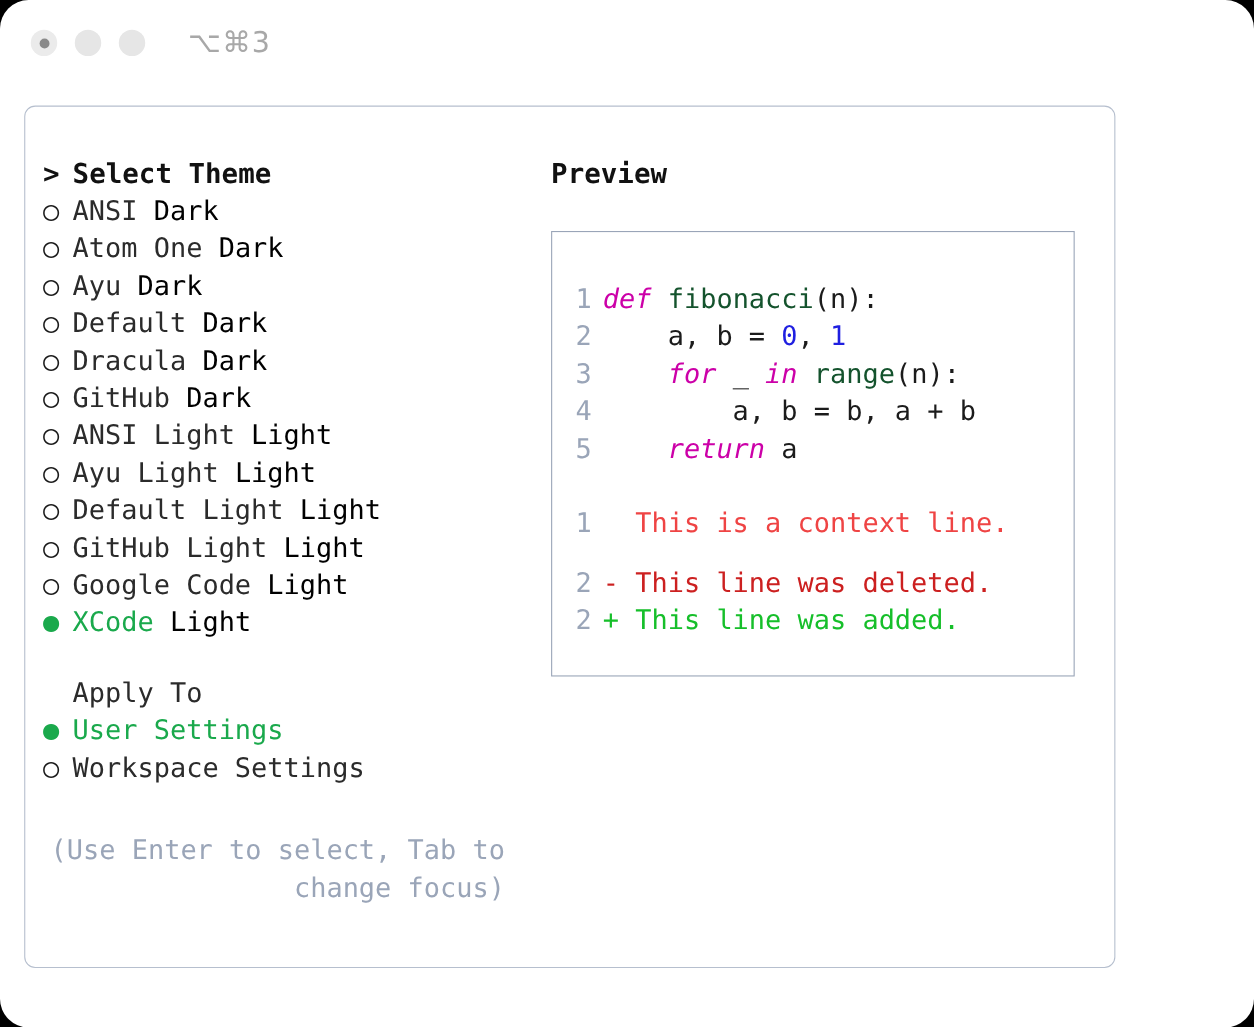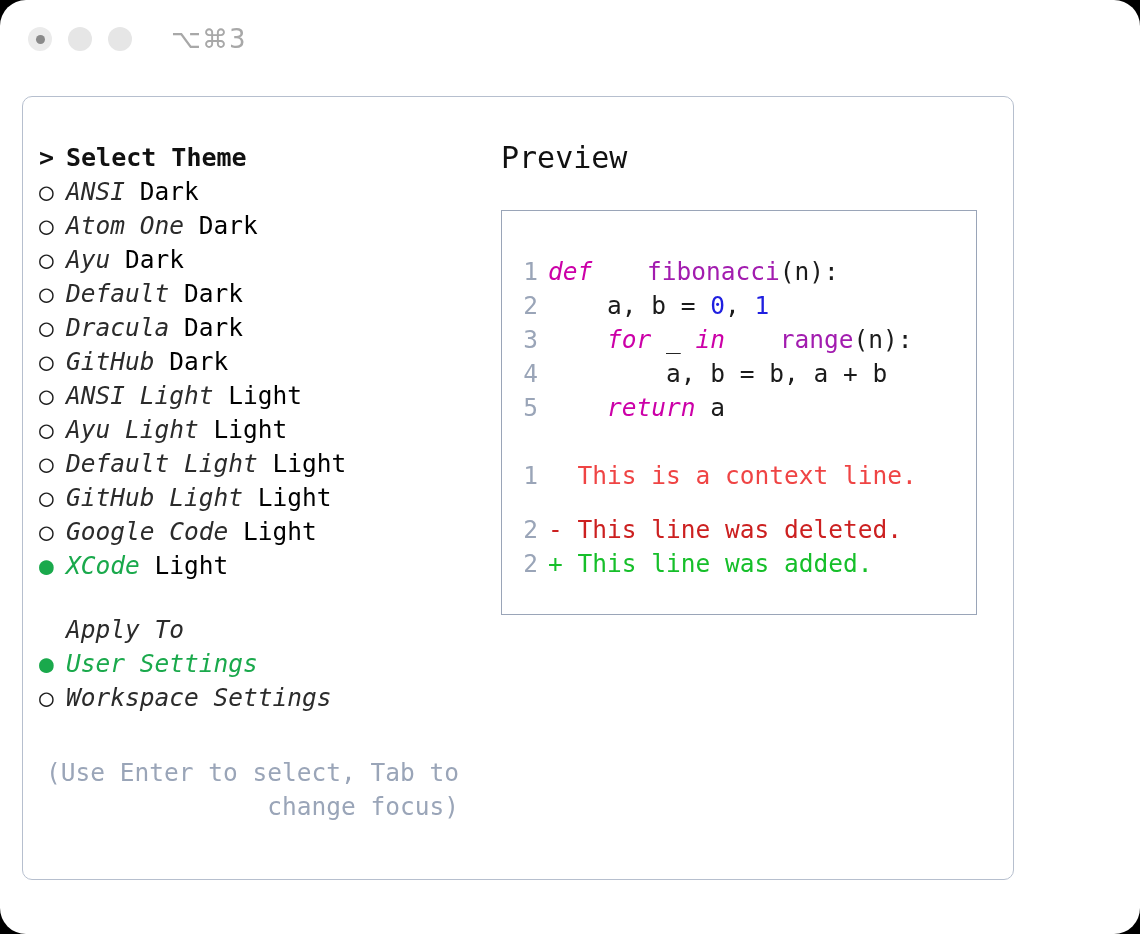--- a/index.html
+++ b/index.html
@@ -107,21 +107,21 @@
   .marker.sel {
     color: #1aa94c;
   }
   .marker.blank { color: transparent; }
 
   .hdr {
     font-weight: bold;
     color: #111111;
     font-size: 25px;
   }
-  .name { color: #2b2b2b; font-style: italic; }
+  .name { color: #2b2b2b; }
   .name.selected { color: #1aa94c; }
   .variant { color: #000000; }
   .sp { color: transparent; }
 
   #applyto-head {
     margin-top: 30px;
   }
   #applyto-head .marker { color: transparent; }
 
   #hint {
@@ -137,22 +137,22 @@
   }
 
   
   #right-col {
     position: absolute;
     left: 478px;
     top: 44px;
     width: 492px;
   }
   #preview-title {
-    font-size: 30px;
-    font-weight: normal;
+    font-size: 25px;
+    font-weight: bold;
     color: #111111;
     line-height: 34px;
   }
   #preview-box {
     margin-top: 35px;
     width: 476px;
     height: 405px;
     border: 1.6px solid #9aa5b8;
     box-sizing: border-box;
     background: #ffffff;
@@ -170,21 +170,21 @@
     width: 46px;
     text-align: right;
     color: #9aa5b8;
     padding-right: 10px;
     box-sizing: border-box;
   }
   .codetext { color: #1b1b1b; }
   .gap { height: 34px; }
 
   .tok-kw  { color: #cc00a8; font-style: italic; }
-  .tok-fn  { color: #a21caf; margin-left: 40px; }
+  .tok-fn  { color: #14532d; }
   .tok-num { color: #1f1fe0; }
   .tok-pl  { color: #1b1b1b; }
   .tok-ctx { color: #ef4444; }
   .tok-del { color: #cc2020; margin-top: 20px; }
   .tok-add { color: #16bf2a; }
 </style>
 </head>
 <body>
 
 <div id="app-window">

